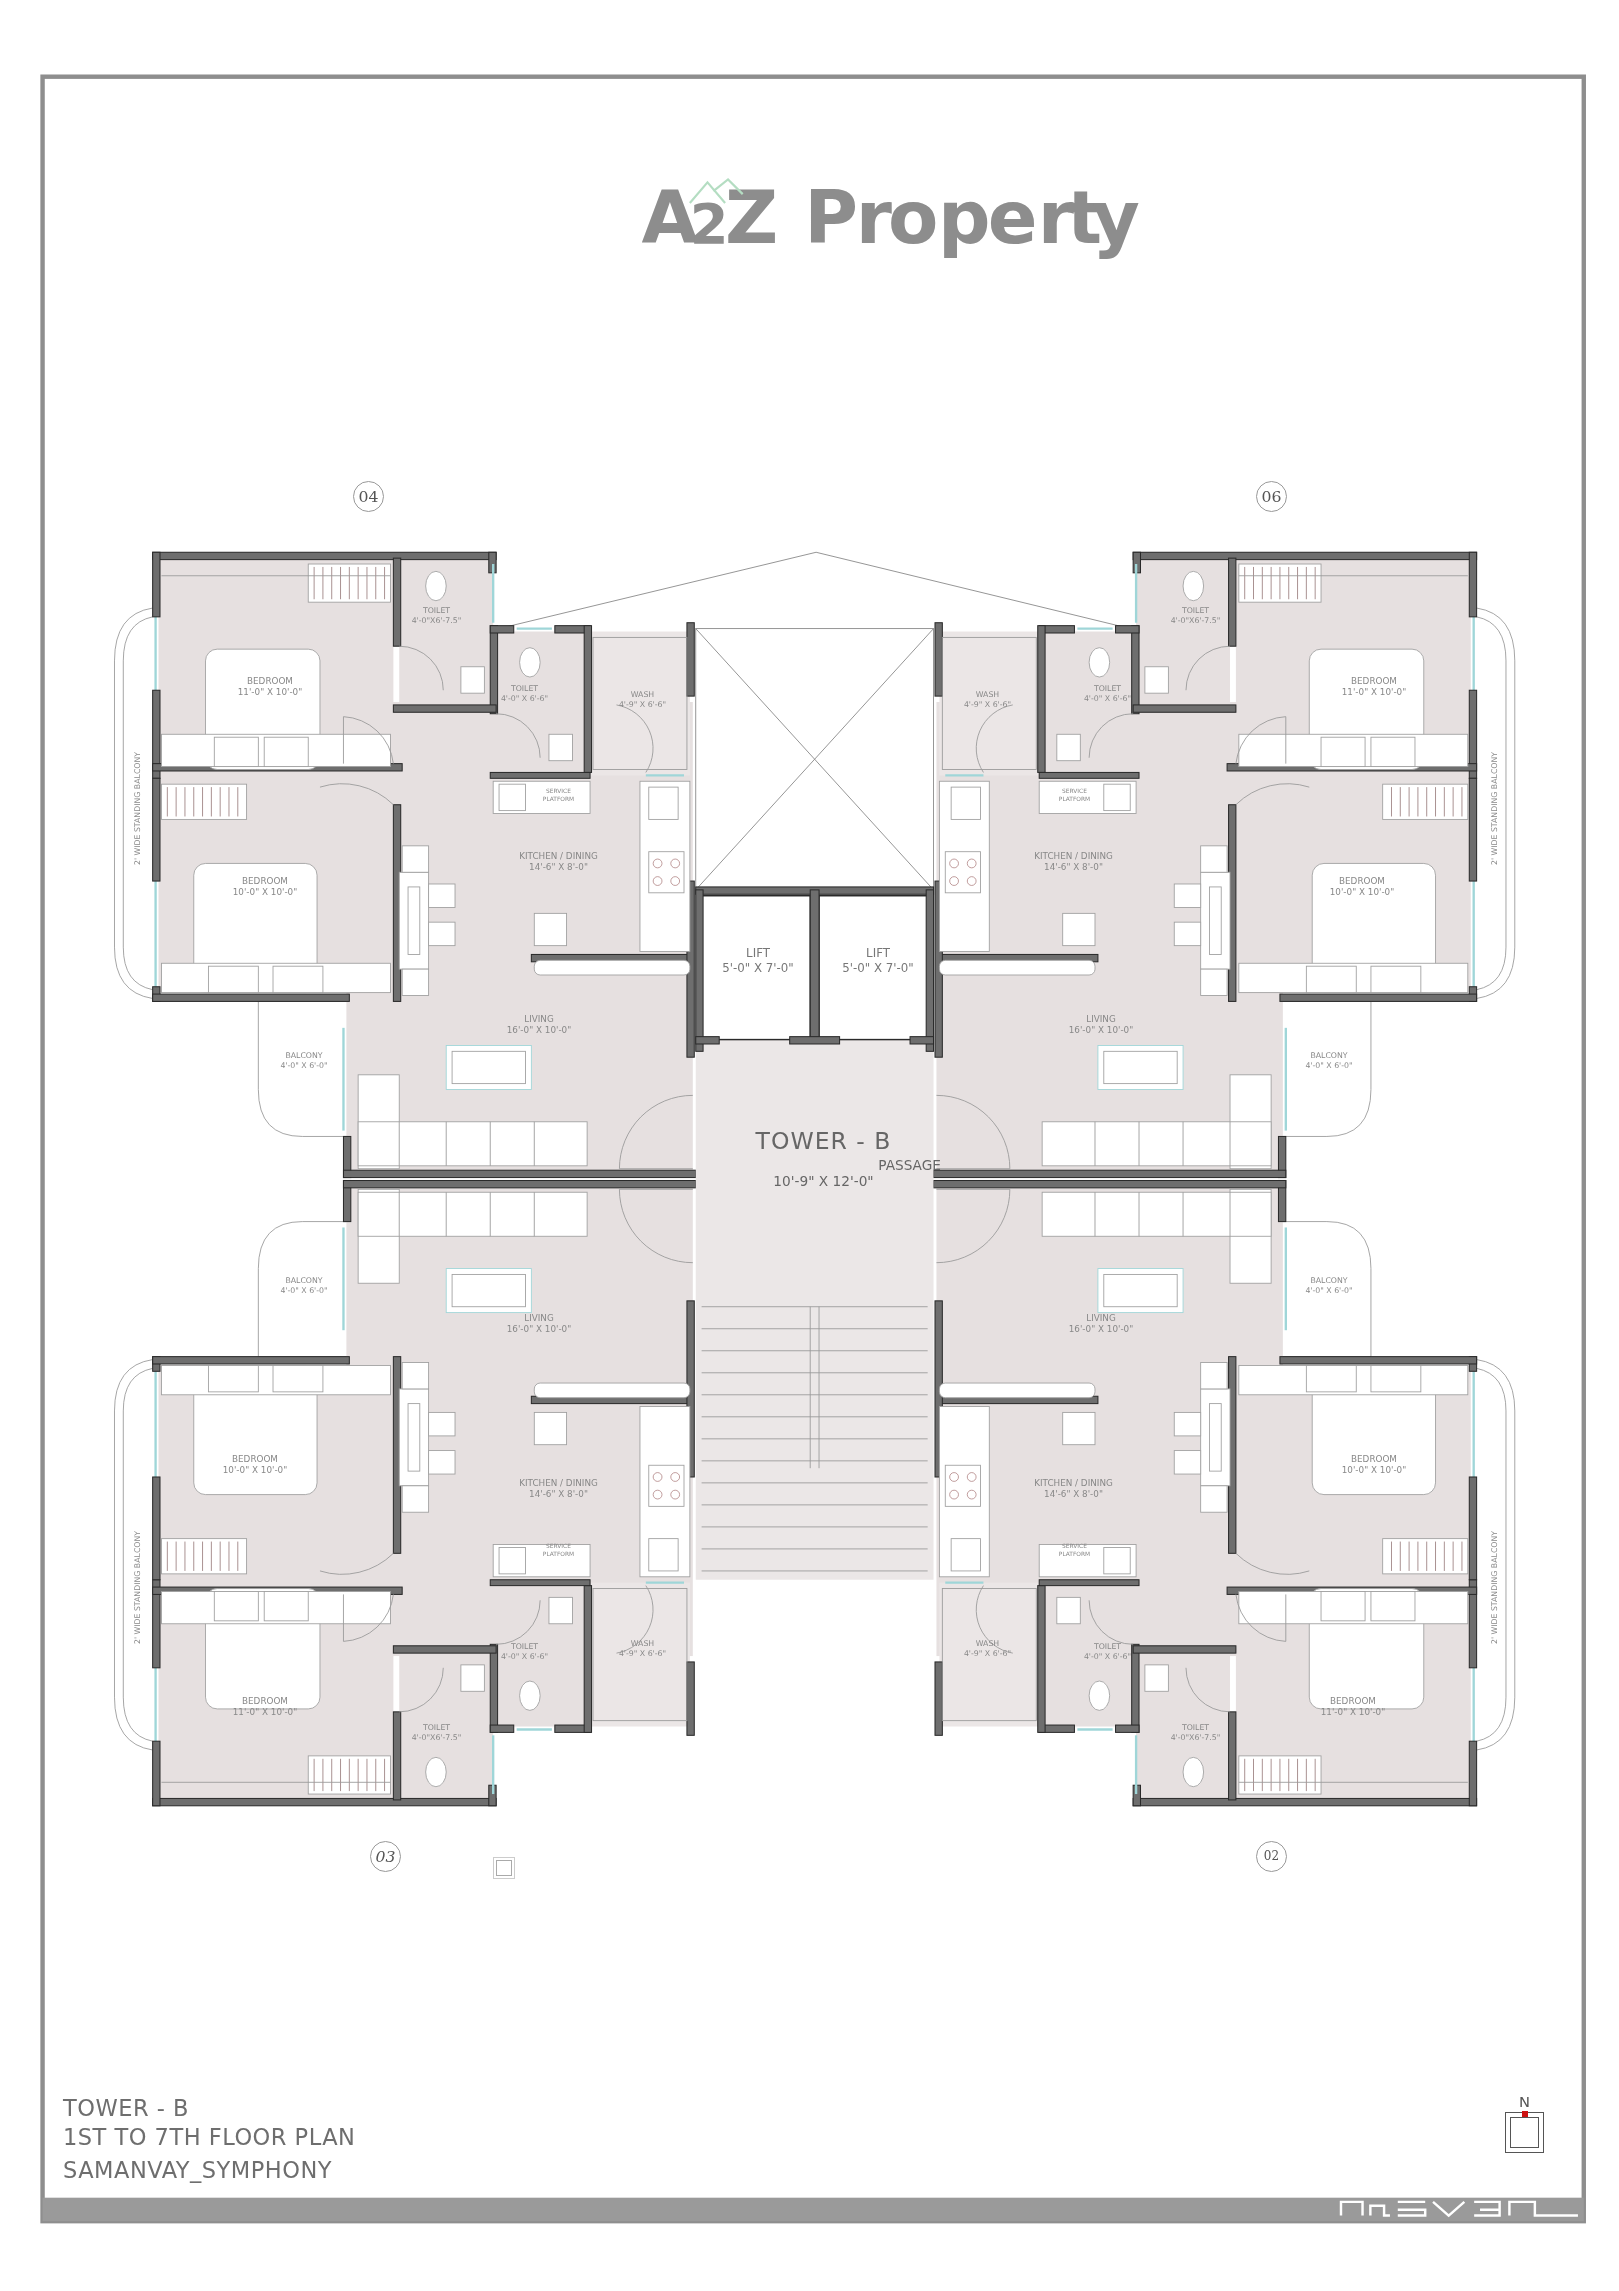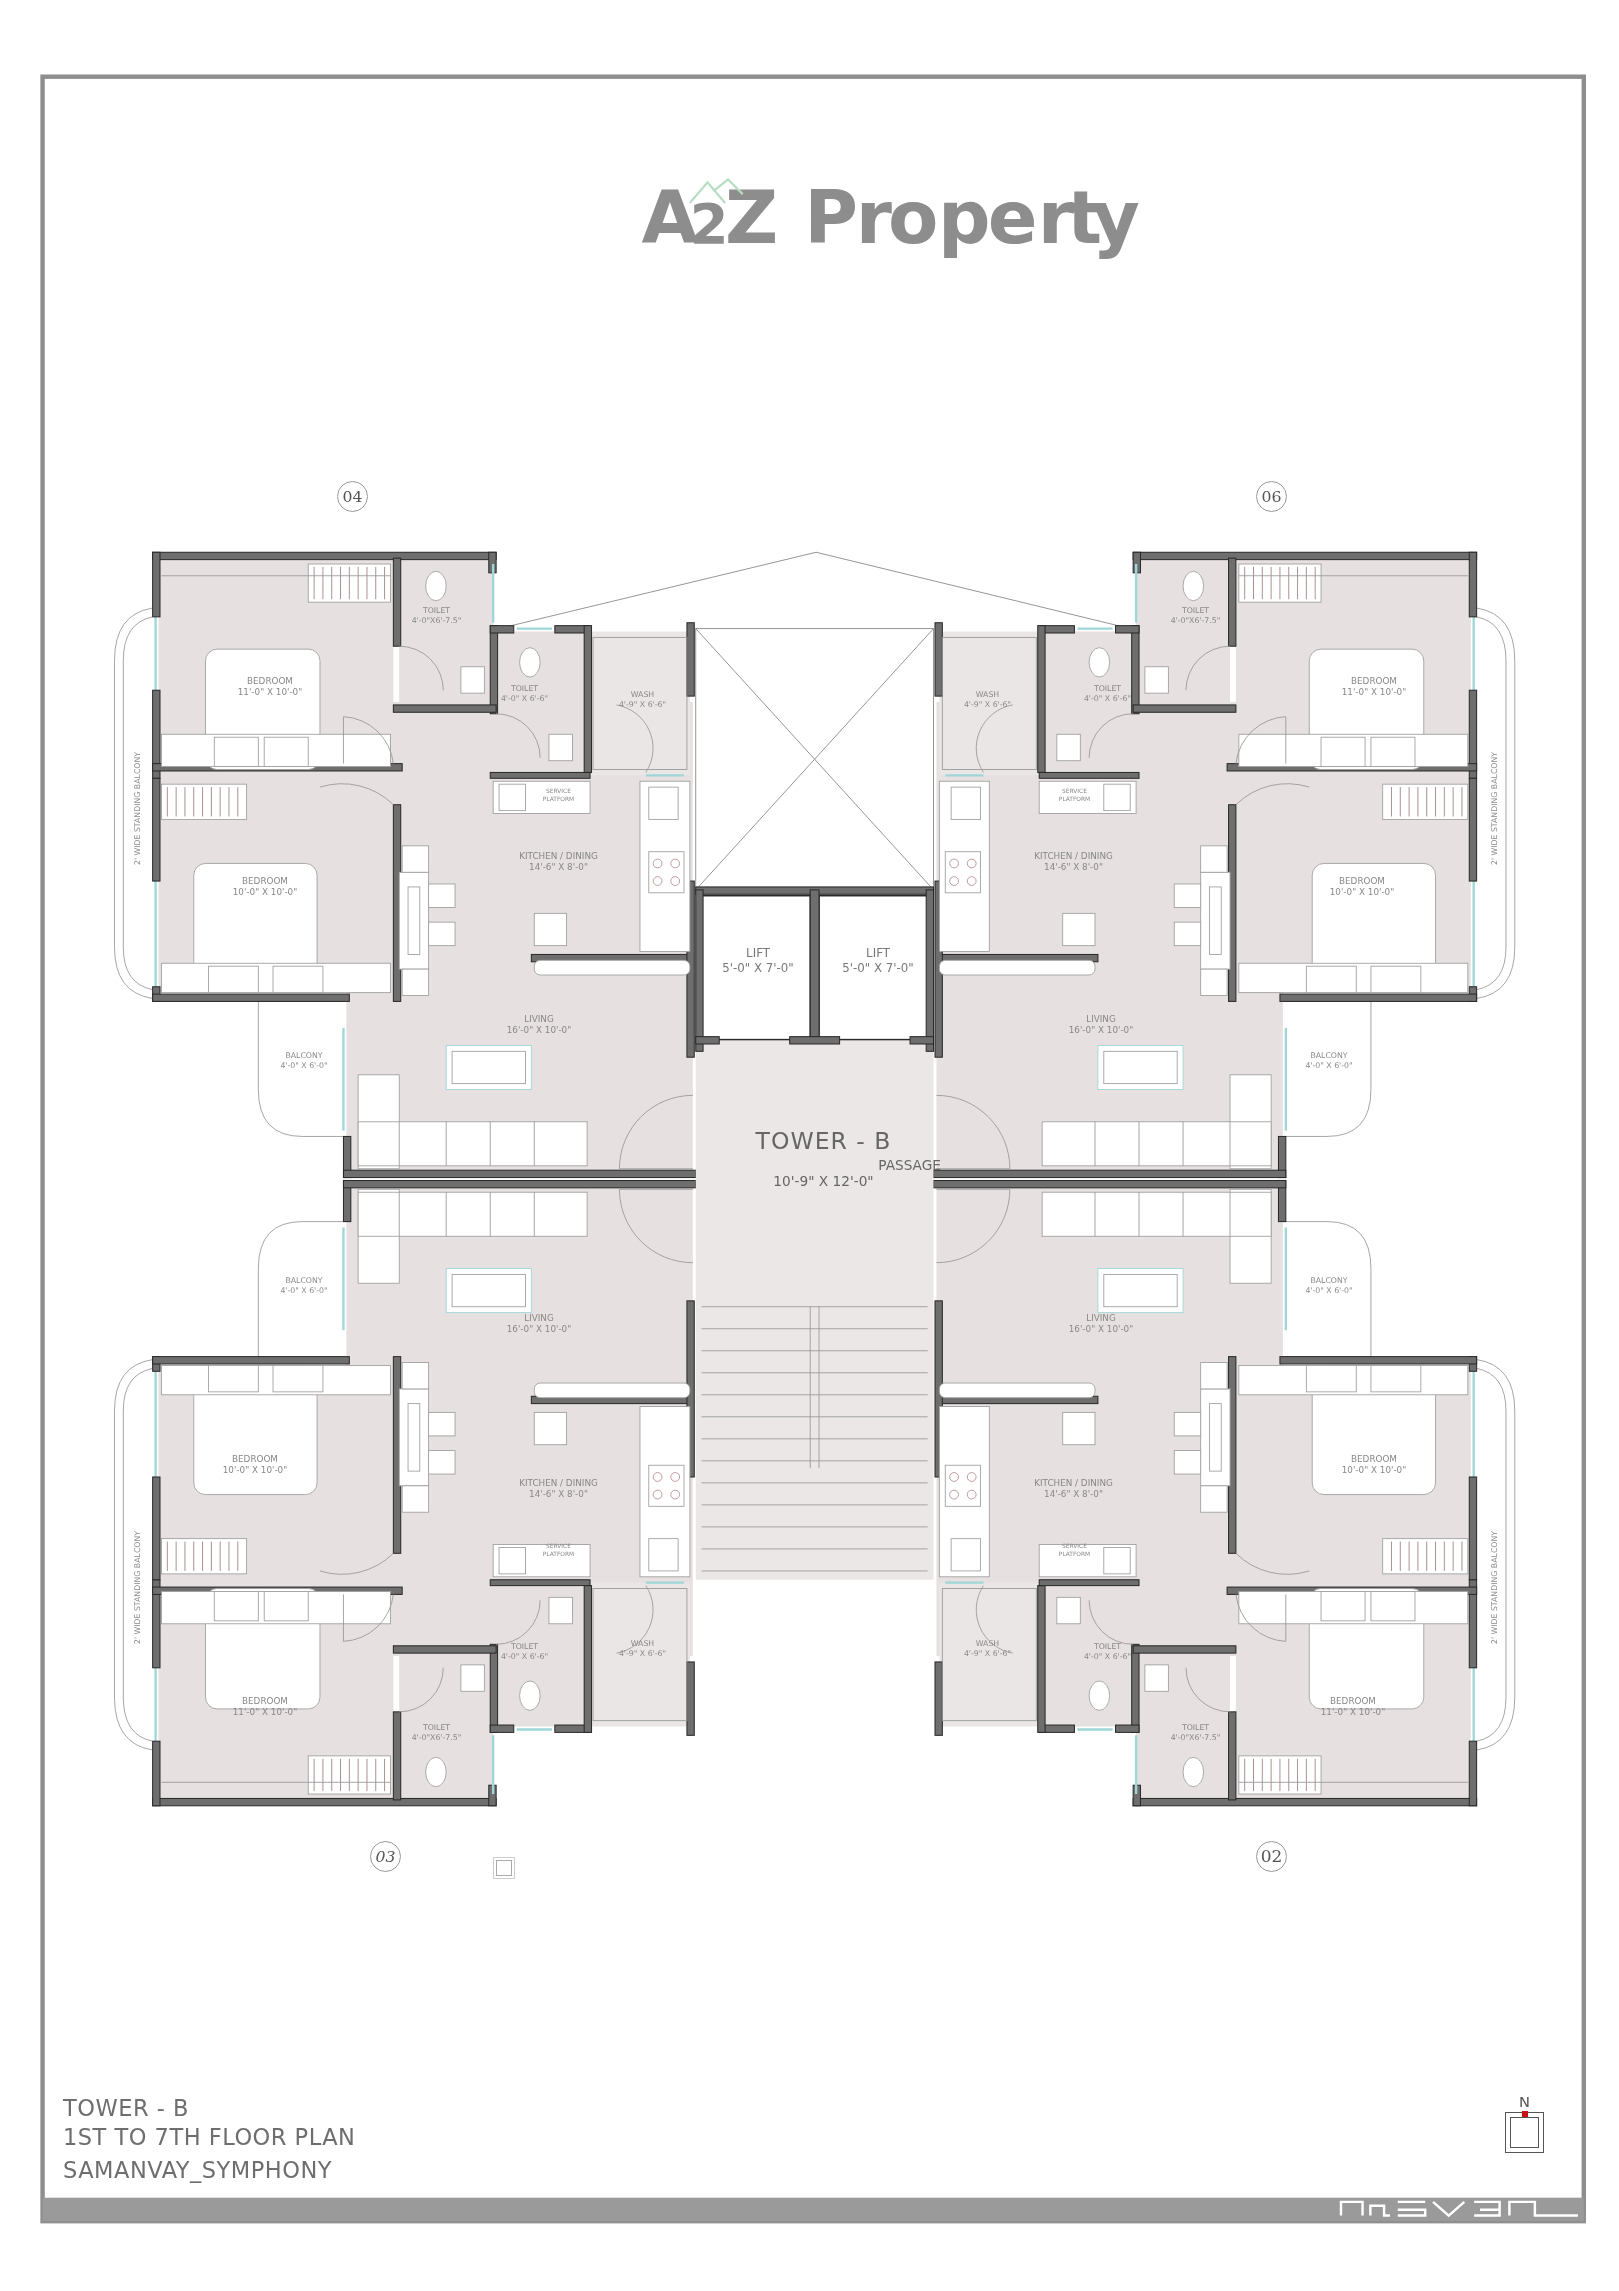--- a/index.html
+++ b/index.html
@@ -208,31 +208,31 @@
       <line x1="478" y1="1070" x2="632" y2="1070"></line>
       <line x1="552" y1="890" x2="552" y2="1000"></line>
       <line x1="558" y1="890" x2="558" y2="1000"></line>
     </g>
   </g>
 </svg>
 
 
 
 
-<div style="position:absolute;left:337px;top:481px;">
+<div style="position:absolute;left:353px;top:481px;">
   <span class="circ" style="display:inline-block;width:29px;height:29px;border:1px solid #999;border-radius:50%;text-align:center;line-height:29px;font-family:'DejaVu Serif',serif;font-size:15.7px;color:#555;">04</span>
 </div>
 <div style="position:absolute;left:1256px;top:481px;">
   <span style="display:inline-block;width:29px;height:29px;border:1px solid #999;border-radius:50%;text-align:center;line-height:29px;font-family:'DejaVu Serif',serif;font-size:15.7px;color:#555;">06</span>
 </div>
 <div style="position:absolute;left:370px;top:1841px;font-style:italic;">
   <span style="display:inline-block;width:29px;height:29px;border:1px solid #999;border-radius:50%;text-align:center;line-height:29px;font-family:'DejaVu Serif',serif;font-size:15.7px;color:#555;">03</span>
 </div>
 <div style="position:absolute;left:1256px;top:1841px;">
-  <span style="display:inline-block;width:29px;height:29px;border:1px solid #999;border-radius:50%;text-align:center;line-height:29px;font-family:'DejaVu Serif',serif;font-size:17px;color:#555;">02</span>
+  <span style="display:inline-block;width:29px;height:29px;border:1px solid #999;border-radius:50%;text-align:center;line-height:29px;font-family:'DejaVu Serif',serif;font-size:12px;color:#555;">02</span>
 </div>
 
 
 <div style="position:absolute;left:704px;top:946px;width:108px;text-align:center;color:#777;font-size:11.8px;line-height:14.7px;">
   <div>LIFT</div>
   <div>5'-0" X 7'-0"</div>
 </div>
 <div style="position:absolute;left:824px;top:946px;width:108px;text-align:center;color:#777;font-size:11.8px;line-height:14.7px;">
   <div>LIFT</div>
   <div>5'-0" X 7'-0"</div>

